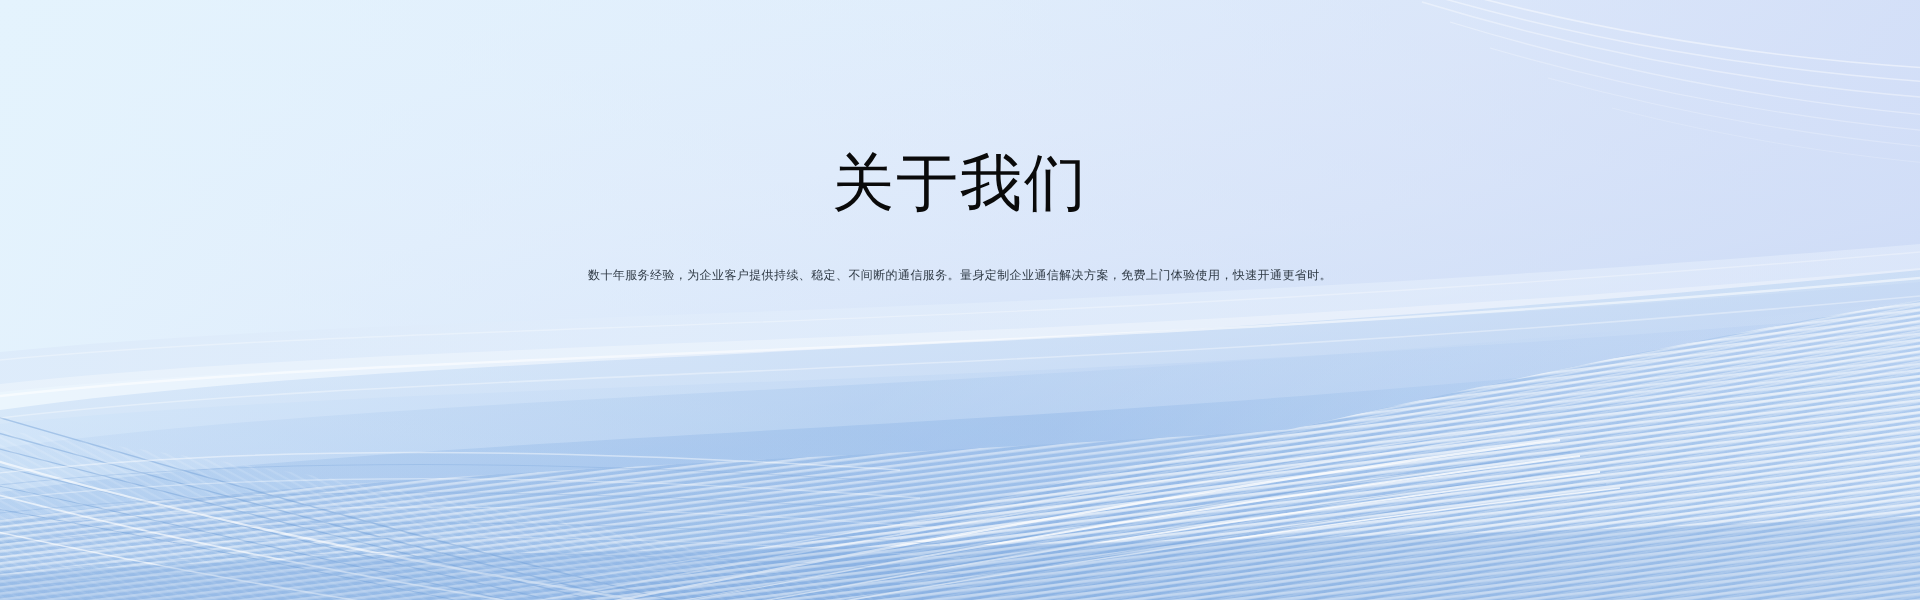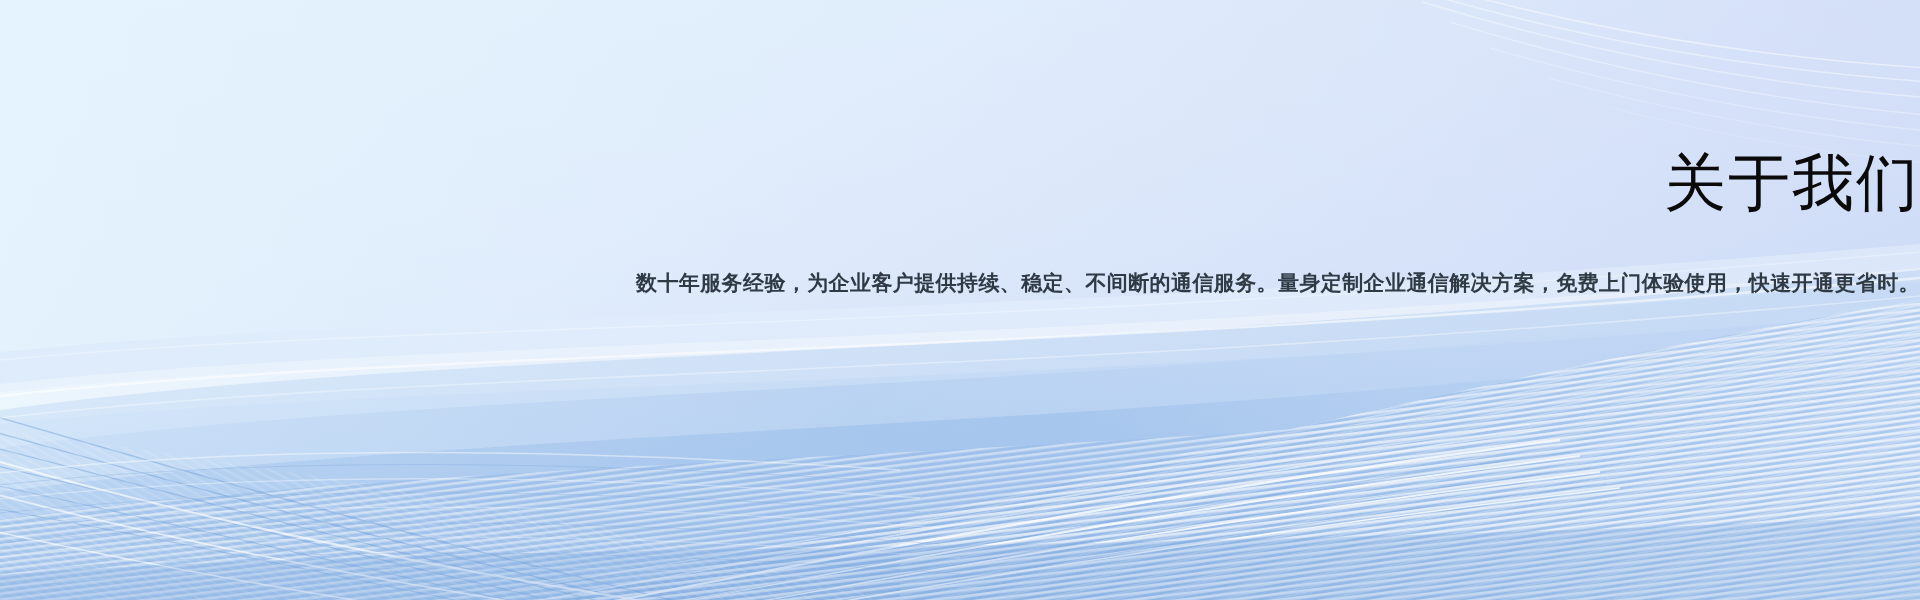--- a/index.html
+++ b/index.html
@@ -46,36 +46,36 @@
     width:1920px; height:600px;
     pointer-events:none;
   }
 
   
   .content {
     position:absolute;
     left:0; right:0;
     top:0;
     width:100%;
-    text-align:right;
+    text-align:center;
     z-index:20;
   }
   .title {
     margin-top:150px;
     font-size:62px;
     line-height:1.08;
     font-weight:400;
     letter-spacing:2px;
     color:#0a0a0a;
   }
   .subtitle {
     margin-top:48px;
-    font-size:21px;
+    font-size:12px;
     line-height:1.7;
-    font-weight:700;
+    font-weight:400;
     letter-spacing:0.4px;
     color:#2f3a45;
   }
 </style>
 </head>
 <body>
 
 <div class="banner">
 
   <div class="wash-right"></div>

